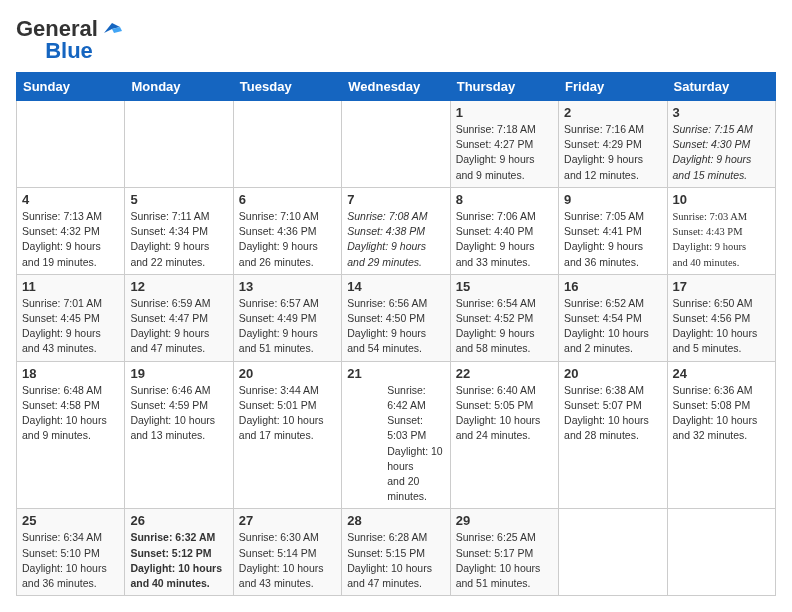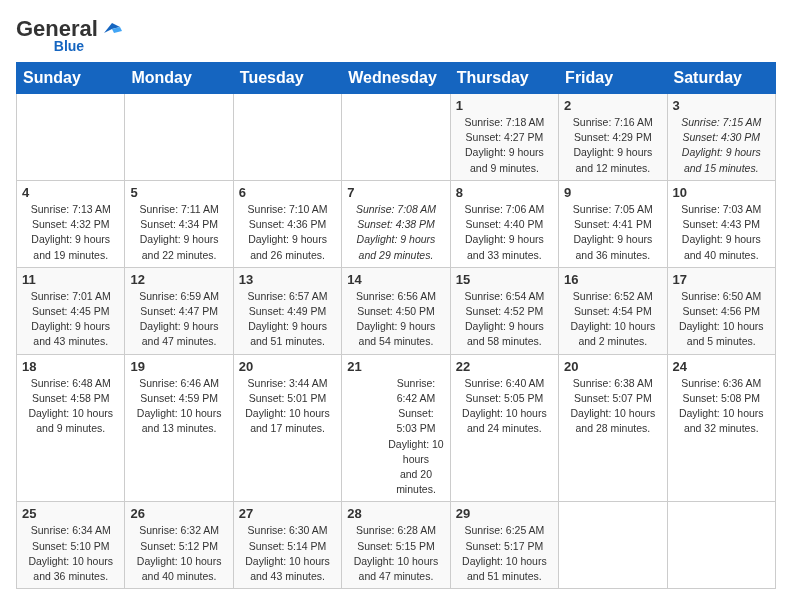--- a/index.html
+++ b/index.html
@@ -42,21 +42,21 @@
     table {
       width: 100%;
       border-collapse: collapse;
       font-size: 11px;
     }
     thead tr th {
       background-color: #1565c0;
       color: #fff;
       text-align: left;
       padding: 6px 6px;
-      font-size: 16px;
+      font-size: 13px;
       font-weight: bold;
       border: 1px solid #1565c0;
     }
     tbody tr td {
       border: 1px solid #ccc;
       vertical-align: top;
       padding: 4px 5px;
       width: calc(100% / 7);
       min-height: 80px;
       background: #fff;
@@ -68,39 +68,38 @@
       font-weight: bold;
       font-size: 13px;
       color: #333;
       display: block;
       margin-bottom: 2px;
     }
     .day-info {
       font-size: 10.5px;
       color: #333;
       line-height: 1.45;
-      text-align: center;
     }
     .empty-cell {
       background: #fff !important;
     }
   </style>
 </head>
 <body>
 
 <div class="header-area">
   <div class="logo">
     <div class="logo-row">
       <span style="font-size:22px;font-weight:bold;color:#333;">General</span>
       <svg width="22" height="16" viewBox="0 0 22 16">
         <polygon points="4,12 12,2 20,6 12,8" fill="#1565c0"></polygon>
         <polygon points="12,8 20,6 22,10 14,12" fill="#42a5f5"></polygon>
       </svg>
     </div>
-    <span style="font-size:14px;font-weight:bold;color:#1565c0;margin-top:-4px;">Blue</span>
+    <span style="font-size:22px;font-weight:bold;color:#1565c0;margin-top:-4px;">Blue</span>
   </div>
   <div class="title-area">
     <div class="month-title"></div>
     <div class="location-title"></div>
   </div>
 </div>
 
 <table>
   <thead>
     <tr id="weekday-header">
@@ -179,21 +178,21 @@
         </td>
         <td>
           <span class="day-num">9</span>
           <div class="day-info" style="white-space: pre-line;">Sunrise: 7:05 AM
 Sunset: 4:41 PM
 Daylight: 9 hours
 and 36 minutes.</div>
         </td>
         <td>
           <span class="day-num">10</span>
-          <div class="day-info" style="white-space: pre-line;">Sunrise: 7:03 AM
+          <div class="day-info" style="white-space: pre-line; font-family: Liberation Serif, serif;">Sunrise: 7:03 AM
 Sunset: 4:43 PM
 Daylight: 9 hours
 and 40 minutes.</div>
         </td>
       </tr>
       <tr>
         <td>
           <span class="day-num">11</span>
           <div class="day-info" style="white-space: pre-line;">Sunrise: 7:01 AM
 Sunset: 4:45 PM
@@ -297,21 +296,21 @@
       <tr>
         <td>
           <span class="day-num">25</span>
           <div class="day-info" style="white-space: pre-line;">Sunrise: 6:34 AM
 Sunset: 5:10 PM
 Daylight: 10 hours
 and 36 minutes.</div>
         </td>
         <td>
           <span class="day-num">26</span>
-          <div class="day-info" style="white-space: pre-line;">Sunrise: 6:32 AM
+          <div class="day-info" style="white-space: pre-line; font-weight: bold;">Sunrise: 6:32 AM
 Sunset: 5:12 PM
 Daylight: 10 hours
 and 40 minutes.</div>
         </td>
         <td>
           <span class="day-num">27</span>
           <div class="day-info" style="white-space: pre-line;">Sunrise: 6:30 AM
 Sunset: 5:14 PM
 Daylight: 10 hours
 and 43 minutes.</div>

